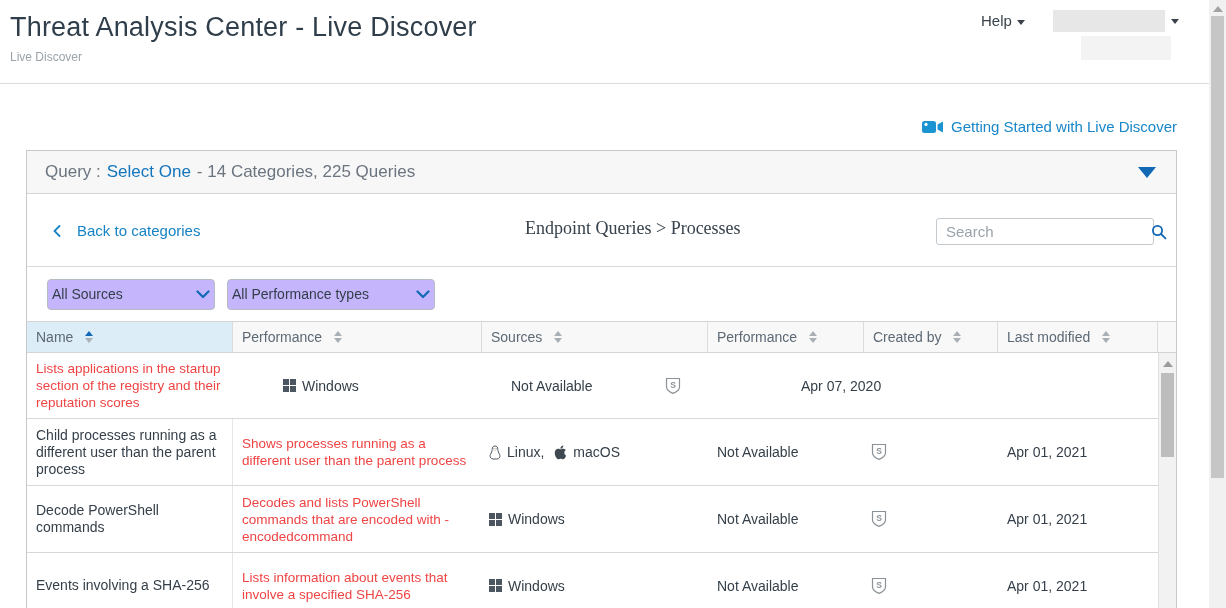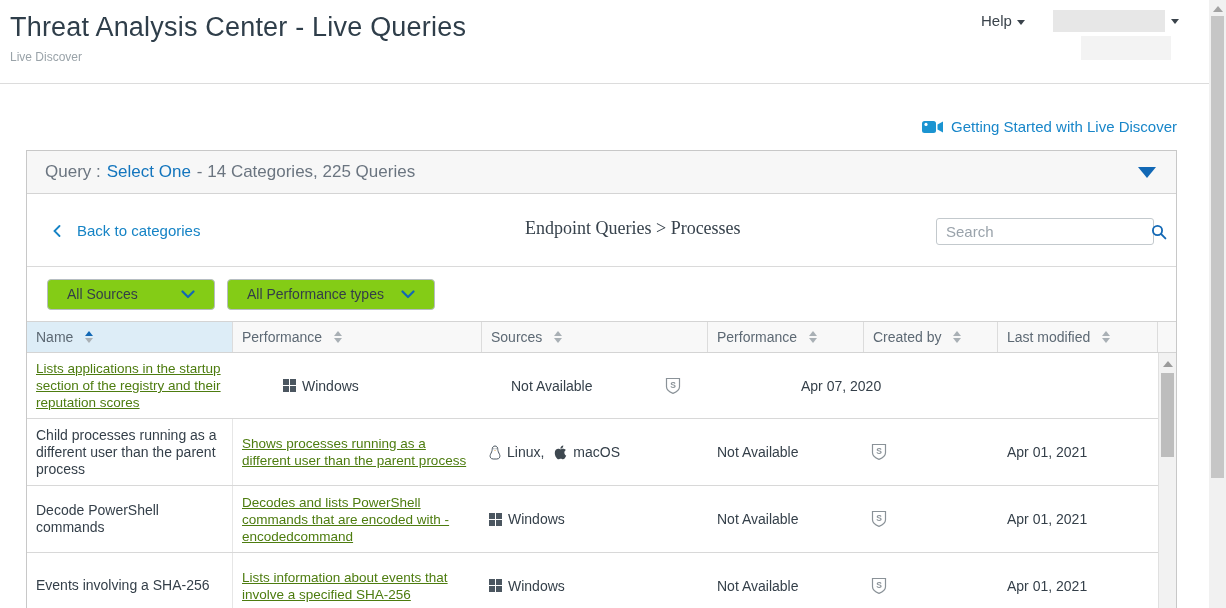--- a/index.html
+++ b/index.html
@@ -37,64 +37,64 @@
   .breadcrumb { position:absolute; left:498px; top:24px; font-size:18px; color:#37424c;font-family:Liberation Serif, serif; }
   .search-box { position:absolute; right:22px; top:24px; width:218px; height:27px;
                 border:1px solid #c3c9cd; border-radius:3px; background:#fff;
                 display:flex; align-items:center; }
   .search-box input { flex:1; border:none; outline:none; font-size:15px; color:#3a444e;
                       padding:0 6px 0 9px; font-family:"Liberation Sans", sans-serif; background:transparent; }
   .search-box input::placeholder { color:#9aa3ab; }
   .search-box .mag { margin-right:7px; display:flex; cursor:pointer; }
 
   .filter-row { height:54px; display:flex; align-items:center; gap:12px; padding-left:20px; }
-  .dropdown { height:31px; border:1px solid #b6bdc2; border-radius:4px; background:#84cc16;
+  .dropdown { height:31px; border:1px solid #b6bdc2; border-radius:4px; background:#c4b5fd;
               display:flex; align-items:center; justify-content:space-between;
-              font-size:14px; color:#333e48; padding:0 19px; cursor:pointer; }
+              font-size:14px; color:#333e48; padding:0 4px; cursor:pointer; }
   .dd-sources { width:168px; }
   .dd-perf { width:208px; }
 
   
   .thead { height:32px; background:#f8f8f8; border-top:1px solid #d4d4d4; border-bottom:1px solid #d4d4d4;
            display:flex; }
   .th { display:flex; align-items:center; gap:12px; padding-left:9px; font-size:14px; color:#5d6974;
         border-right:1px solid #dcdcdc; cursor:pointer; }
   .th.sorted { background:#ddedf7; }
   .sort { display:inline-flex; flex-direction:column; gap:2px; }
   .tri { width:0; height:0; border-left:4px solid transparent; border-right:4px solid transparent; }
   .tri.up { border-bottom:5px solid #a9b0b5; }
   .tri.down { border-top:5px solid #a9b0b5; }
   .tri.up.active { border-bottom-color:#1268b5; }
 
   .tbody { position:relative; }
   .row { display:flex; border-bottom:1px solid #d8d8d8; background:#fff; }
   .td { display:flex; align-items:center; font-size:14px; color:#343f49; padding-left:9px; padding-right:10px; }
   .td.name { border-right:1px solid #e6e6e6; line-height:17px; }
-  .td.desc { font-size:13.5px; color:#4d7c0f; line-height:17px;text-decoration:underline; }
+  .td.desc { font-size:13.5px; color:#ef4444; line-height:17px; }
   .td.sources { gap:6px; padding-left:7px; }
   .td.sources .src-label { margin-right:4px; }
   .td.createdby { padding-left:7px; }
   .icon { display:inline-flex; align-items:center; }
 
   
   .tscroll { position:absolute; right:0; top:0; width:18px; height:270px; background:#f2f2f2; border-left:1px solid #e0e0e0; }
   .tscroll .up-arrow { width:0; height:0; border-left:5px solid transparent; border-right:5px solid transparent;
                        border-bottom:6px solid #9b9b9b; margin:8px auto 6px auto; }
   .tscroll .thumb { width:13px; margin:0 auto; height:84px; background:#bdbdbd; }
 
   
   .browser-scrollbar { position:absolute; right:0; top:0; width:17px; height:608px; background:#f1f1f1; z-index:50; }
   .browser-scrollbar .btn-up { width:0; height:0; border-left:5px solid transparent; border-right:5px solid transparent;
                                border-bottom:6px solid #a3a3a3; margin:6px auto 4px auto; }
   .browser-scrollbar .thumb { width:13px; margin:0 auto; height:462px; background:#c6c6c6; }
 </style>
 </head>
 <body>
 
-<div class="page-title">Threat Analysis Center - Live Queries</div>
+<div class="page-title">Threat Analysis Center - Live Discover</div>
 <div class="page-subtitle">Live Discover</div>
 <div class="help"><span>Help</span><span class="caret-down"></span></div>
 <div class="user-block"></div>
 <div class="user-caret caret-down"></div>
 <div class="user-block2"></div>
 <div class="header-divider"></div>
 
 <div class="getting-started">
   <span class="icon">
     <svg width="22" height="14" viewBox="0 0 22 14">

